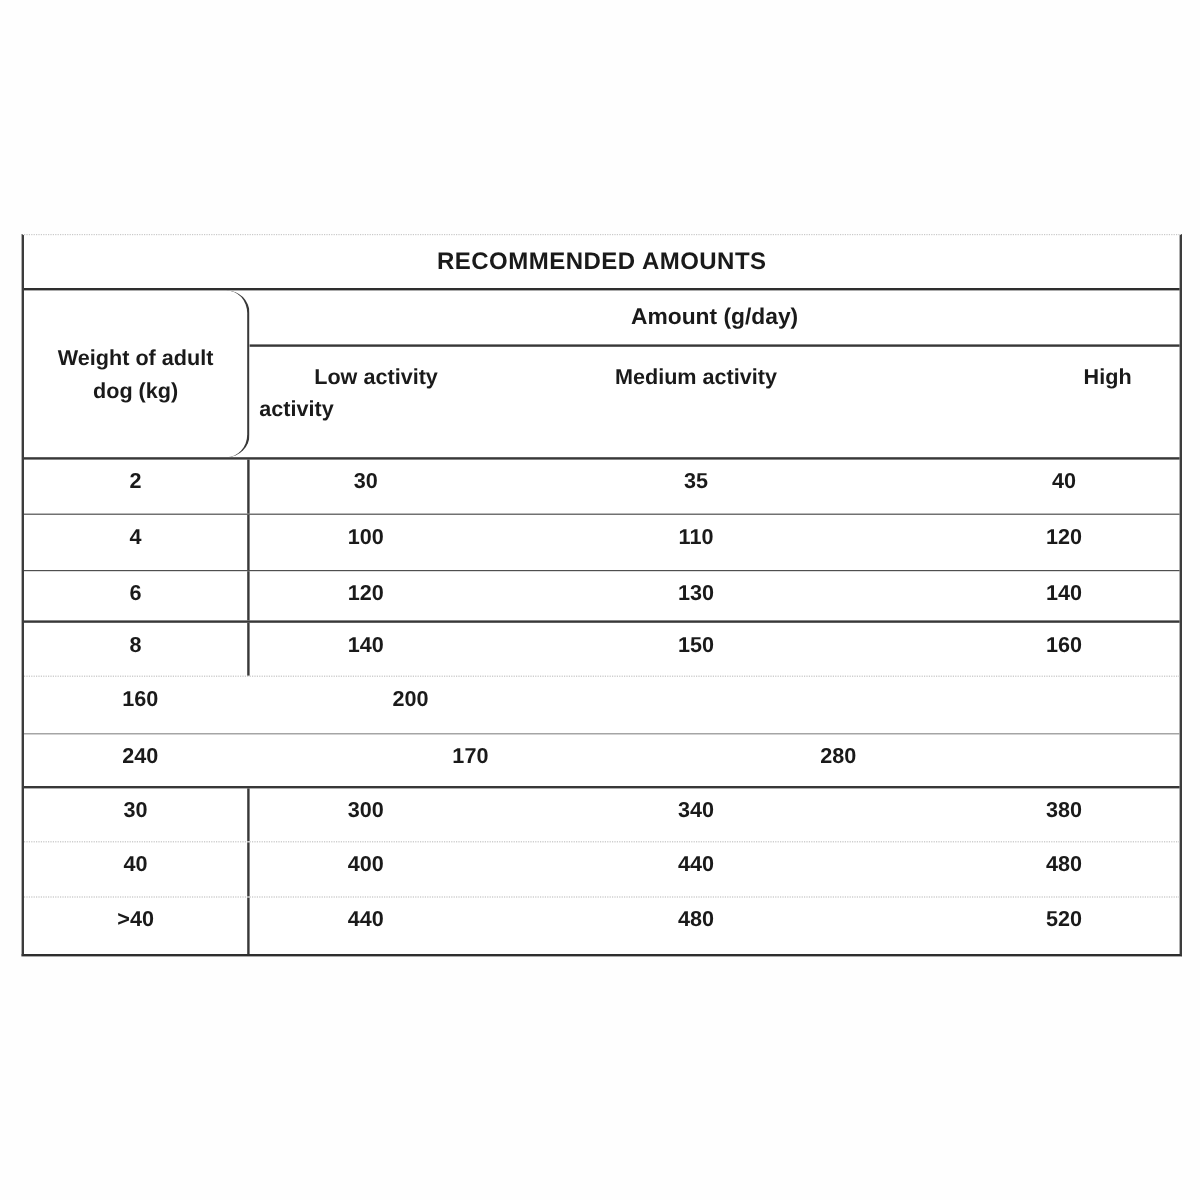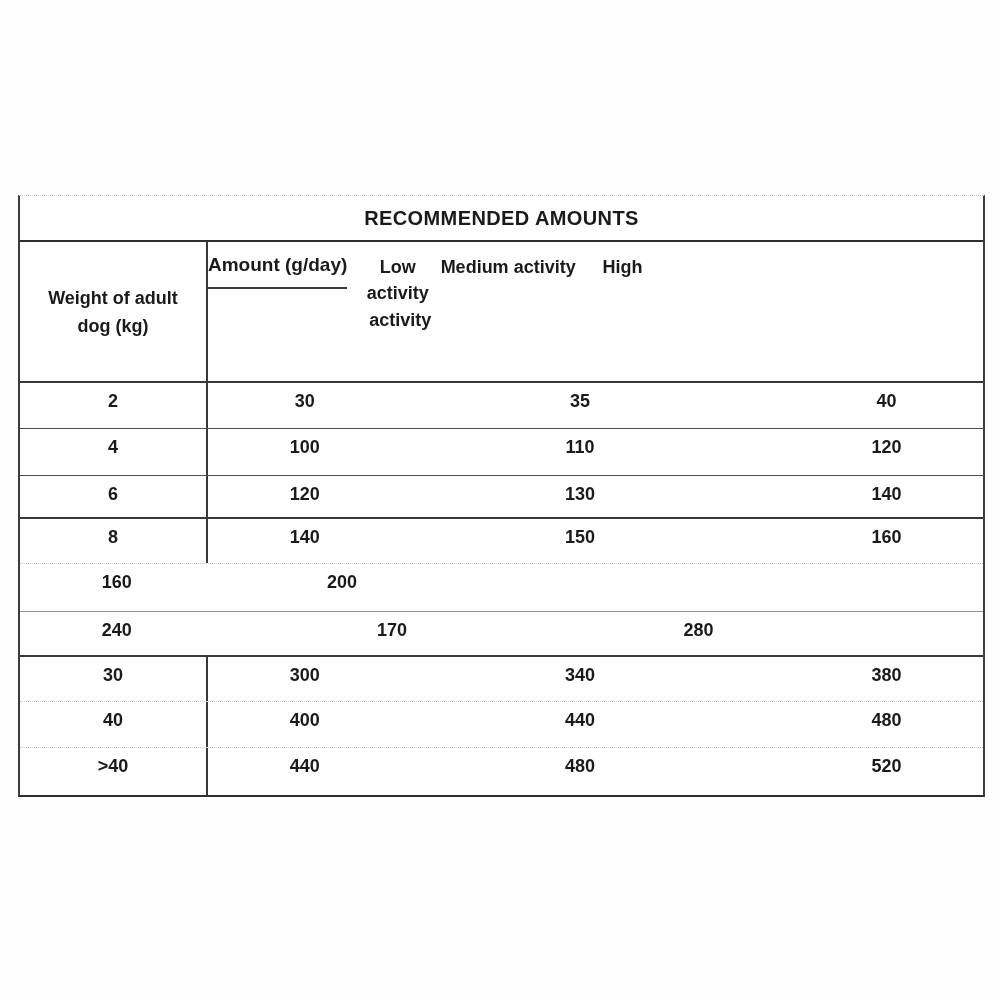--- a/index.html
+++ b/index.html
@@ -40,35 +40,36 @@
     border-bottom: 2px solid #383838;
     display: flex;
   }
   .weight-head {
     box-sizing: border-box;
     width: 188px;
     border-right: 2px solid #383838;
     display: flex; flex-direction: column; align-items: center; justify-content: center;
     font-size: 18px; font-weight: 700; line-height: 28px;
     text-align: center;
+    border-radius: 19px;
   }
-  .amount-section { flex: 1; display: flex; flex-direction: row; min-width: 0; }
+  .amount-section { flex: 1; display: flex; flex-direction: column; min-width: 0; }
   .amount-row {
     box-sizing: border-box;
     height: 47px;
     border-bottom: 2px solid #383838;
     display: flex; align-items: center; justify-content: center;
     font-size: 19px; font-weight: 700;
   }
   .subheader { box-sizing: border-box; padding-top: 12px; font-size: 18px; font-weight: 700; }
   .subheader-line1 { display: flex; line-height: 26px; }
   .sub-col-low    { box-sizing: border-box; width: 25%; text-align: center; padding-left: 17px; }
   .sub-col-medium { box-sizing: border-box; width: 46%; text-align: center; }
   .sub-col-high   { box-sizing: border-box; width: 29%; text-align: right; padding-right: 40px; }
-  .subheader-line2 { line-height: 28px; padding-left: 22px; text-align: left; }
+  .subheader-line2 { line-height: 28px; padding-left: 8px; text-align: left; }
 
   
   .row {
     box-sizing: border-box;
     display: flex;
     font-size: 18px; font-weight: 700;
   }
   .cell {
     box-sizing: border-box;
     padding-top: 7px;

